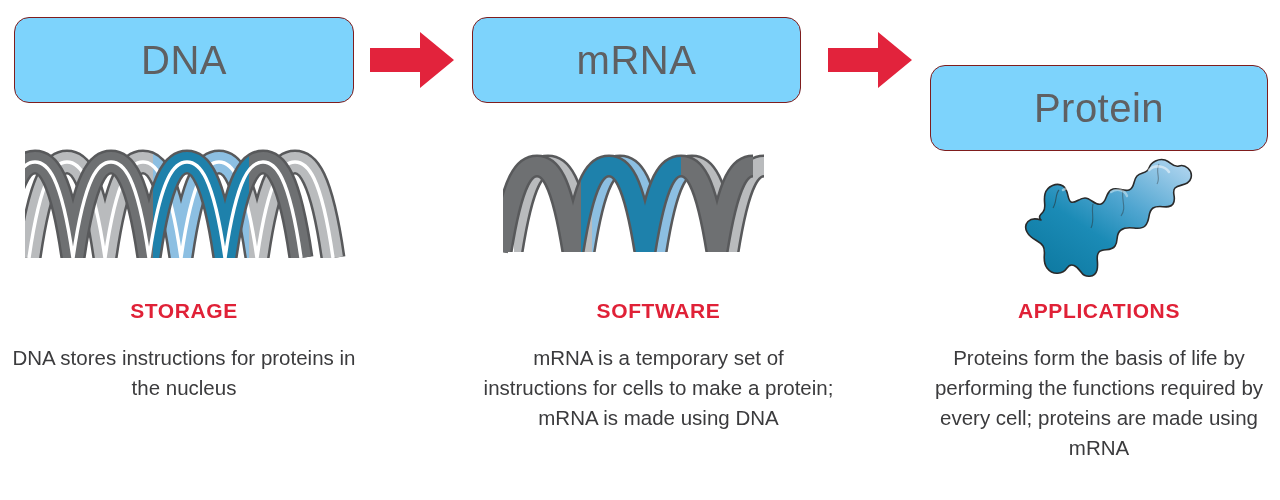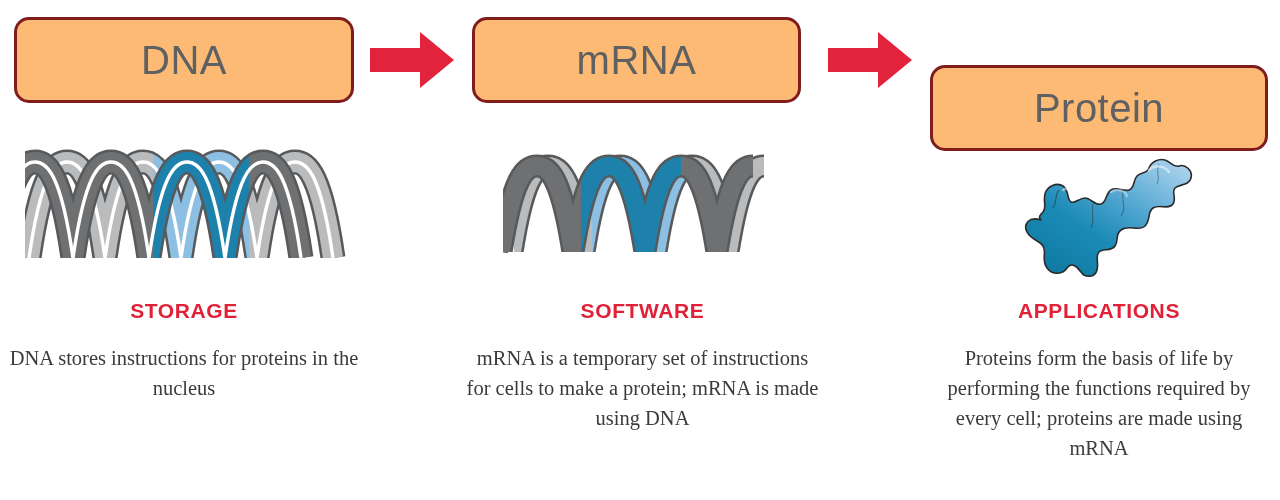--- a/index.html
+++ b/index.html
@@ -30,23 +30,23 @@
     top: 0;
     width: 1280px;
     height: 120px;
   }
 
   .stage-box {
     position: absolute;
     top: 17px;
     height: 86px;
     box-sizing: border-box;
-    border: 3px solid #7f1d1d;
+    border: 1px solid #7f1d1d;
     border-radius: 15px;
-    background: #fdba74;
+    background: #7dd3fc;
     display: flex;
     align-items: center;
     justify-content: center;
   }
   .stage-box.b0 { left: 14px;  width: 340px; }
   .stage-box.b1 { left: 472px; width: 329px; }
   .stage-box.b2 { left: 930px; width: 338px; margin-top: 48px; }
 
   .stage-label {
     font-family: "Liberation Sans", sans-serif;
@@ -96,35 +96,35 @@
     top: 300px;
     width: 1280px;
     height: 200px;
   }
   .caption-cell {
     position: absolute;
     top: 0;
     text-align: center;
   }
   .caption-cell.t0 { left: 9px;  width: 350px; }
-  .caption-cell.t1 { left: 465px; width: 355px; text-align: center; }
+  .caption-cell.t1 { left: 481px; width: 355px; text-align: center; }
   .caption-cell.t2 { left: 925px; width: 348px; }
 
   .caption-heading {
     font-family: "Liberation Sans", sans-serif;
     font-size: 21px;
     font-weight: 700;
     color: #e02137;
     letter-spacing: 0.6px;
     margin: 0 0 22px 0;
     line-height: 1;
   }
 
   .caption-body {
-    font-family: Liberation Serif, serif;
+    font-family: Liberation Sans, sans-serif;
     font-size: 20.5px;
     font-weight: 400;
     color: #3b3b3d;
     line-height: 1.47;
     margin: 0;
   }
 </style>
 </head>
 <body>
 

